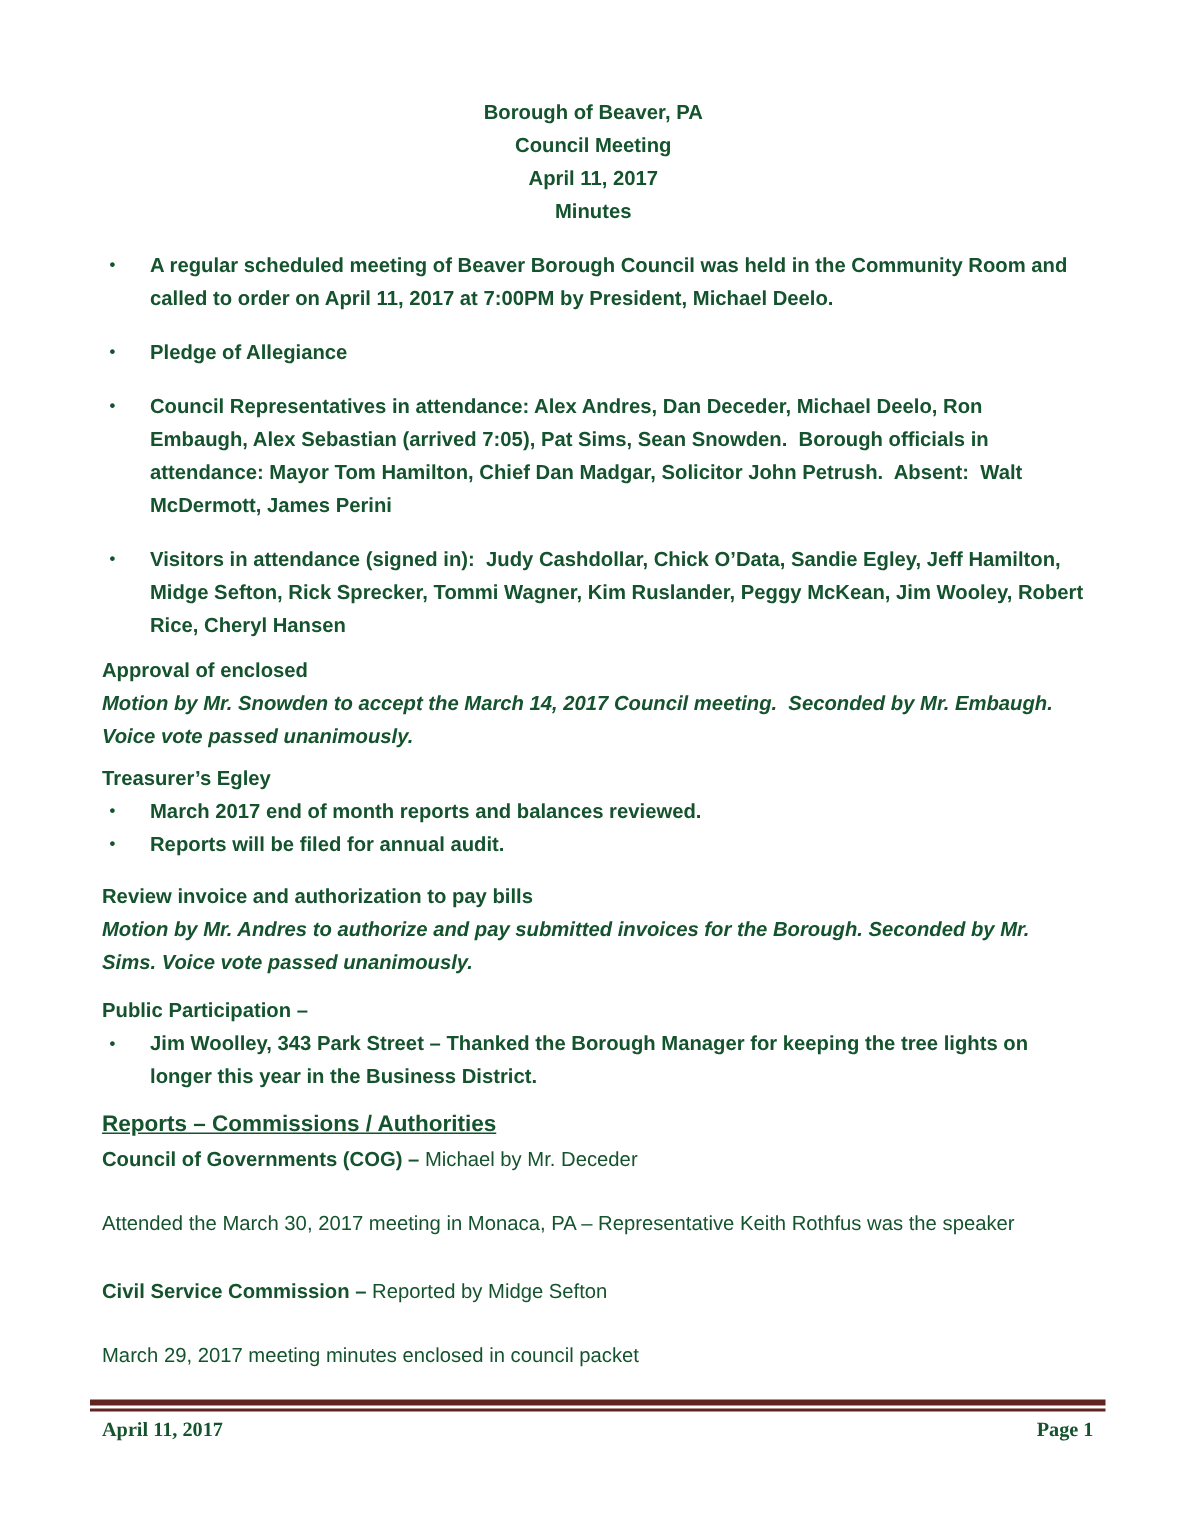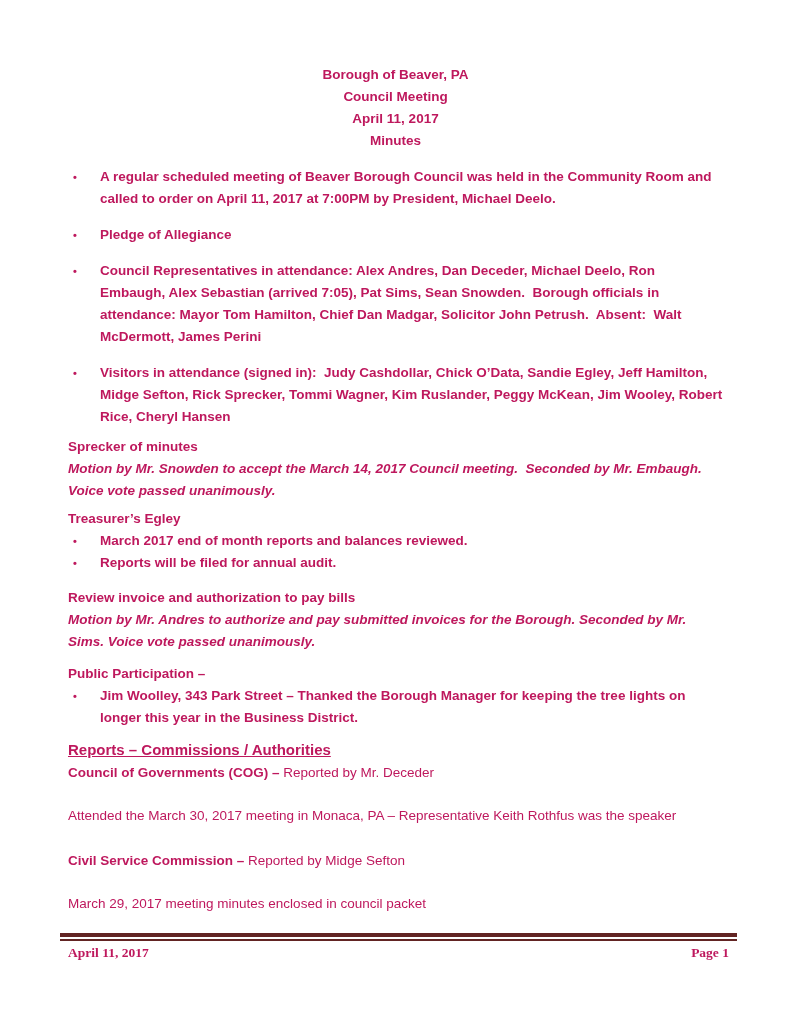--- a/index.html
+++ b/index.html
@@ -2,21 +2,21 @@
 <html><head>
 <meta charset="utf-8">
 <style>
   html, body { margin: 0; padding: 0; background: #ffffff; }
   .page {
     position: relative;
     width: 791px;
     height: 1024px;
     background: #ffffff;
     font-family: "Liberation Sans", sans-serif;
-    color: #be185d;
+    color: #14532d;
     overflow: hidden;
   }
   .doc {
     padding: 64px 68px 0 68px;
     font-size: 13.5px;
     line-height: 22px;
   }
   .title-block {
     text-align: center;
     font-weight: bold;
@@ -107,21 +107,21 @@
         <span class="dot">•</span>
         <span class="txt">Council Representatives in attendance: Alex Andres, Dan Deceder, Michael Deelo, Ron Embaugh, Alex Sebastian (arrived 7:05), Pat Sims, Sean Snowden.  Borough officials in attendance: Mayor Tom Hamilton, Chief Dan Madgar, Solicitor John Petrush.  Absent:  Walt McDermott, James Perini</span>
       </div>
       <div class="bullet">
         <span class="dot">•</span>
         <span class="txt">Visitors in attendance (signed in):  Judy Cashdollar, Chick O’Data, Sandie Egley, Jeff Hamilton, Midge Sefton, Rick Sprecker, Tommi Wagner, Kim Ruslander, Peggy McKean, Jim Wooley, Robert Rice, Cheryl Hansen</span>
       </div>
     </div>
 
     <div class="sec-approval">
-      <div class="sec-heading">Sprecker of minutes</div>
+      <div class="sec-heading">Approval of enclosed</div>
       <div class="motion">Motion by Mr. Snowden to accept the March 14, 2017 Council meeting.  Seconded by Mr. Embaugh. Voice vote passed unanimously.</div>
     </div>
 
     <div class="sec-treasurer">
       <div class="sec-heading">Treasurer’s Egley</div>
       <div class="bullet">
         <span class="dot">•</span>
         <span class="txt">March 2017 end of month reports and balances reviewed.</span>
       </div>
       <div class="bullet">
@@ -140,21 +140,21 @@
       <div class="bullet">
         <span class="dot">•</span>
         <span class="txt">Jim Woolley, 343 Park Street – Thanked the Borough Manager for keeping the tree lights on longer this year in the Business District.</span>
       </div>
     </div>
 
     <div class="sec-reports">
       <div class="reports-heading">Reports – Commissions / Authorities</div>
 
       <div class="report-item report-item-1">
-        <div><span class="name-bold">Council of Governments (COG) – </span><span class="name-rest">Reported by Mr. Deceder</span></div>
+        <div><span class="name-bold">Council of Governments (COG) – </span><span class="name-rest">Michael by Mr. Deceder</span></div>
         <div class="detail">Attended the March 30, 2017 meeting in Monaca, PA – Representative Keith Rothfus was the speaker</div>
       </div>
 
 
       <div class="report-item report-item-3">
         <div><span class="name-bold">Civil Service Commission – </span><span class="name-rest">Reported by Midge Sefton</span></div>
         <div class="detail">March 29, 2017 meeting minutes enclosed in council packet</div>
       </div>
     </div>
 

